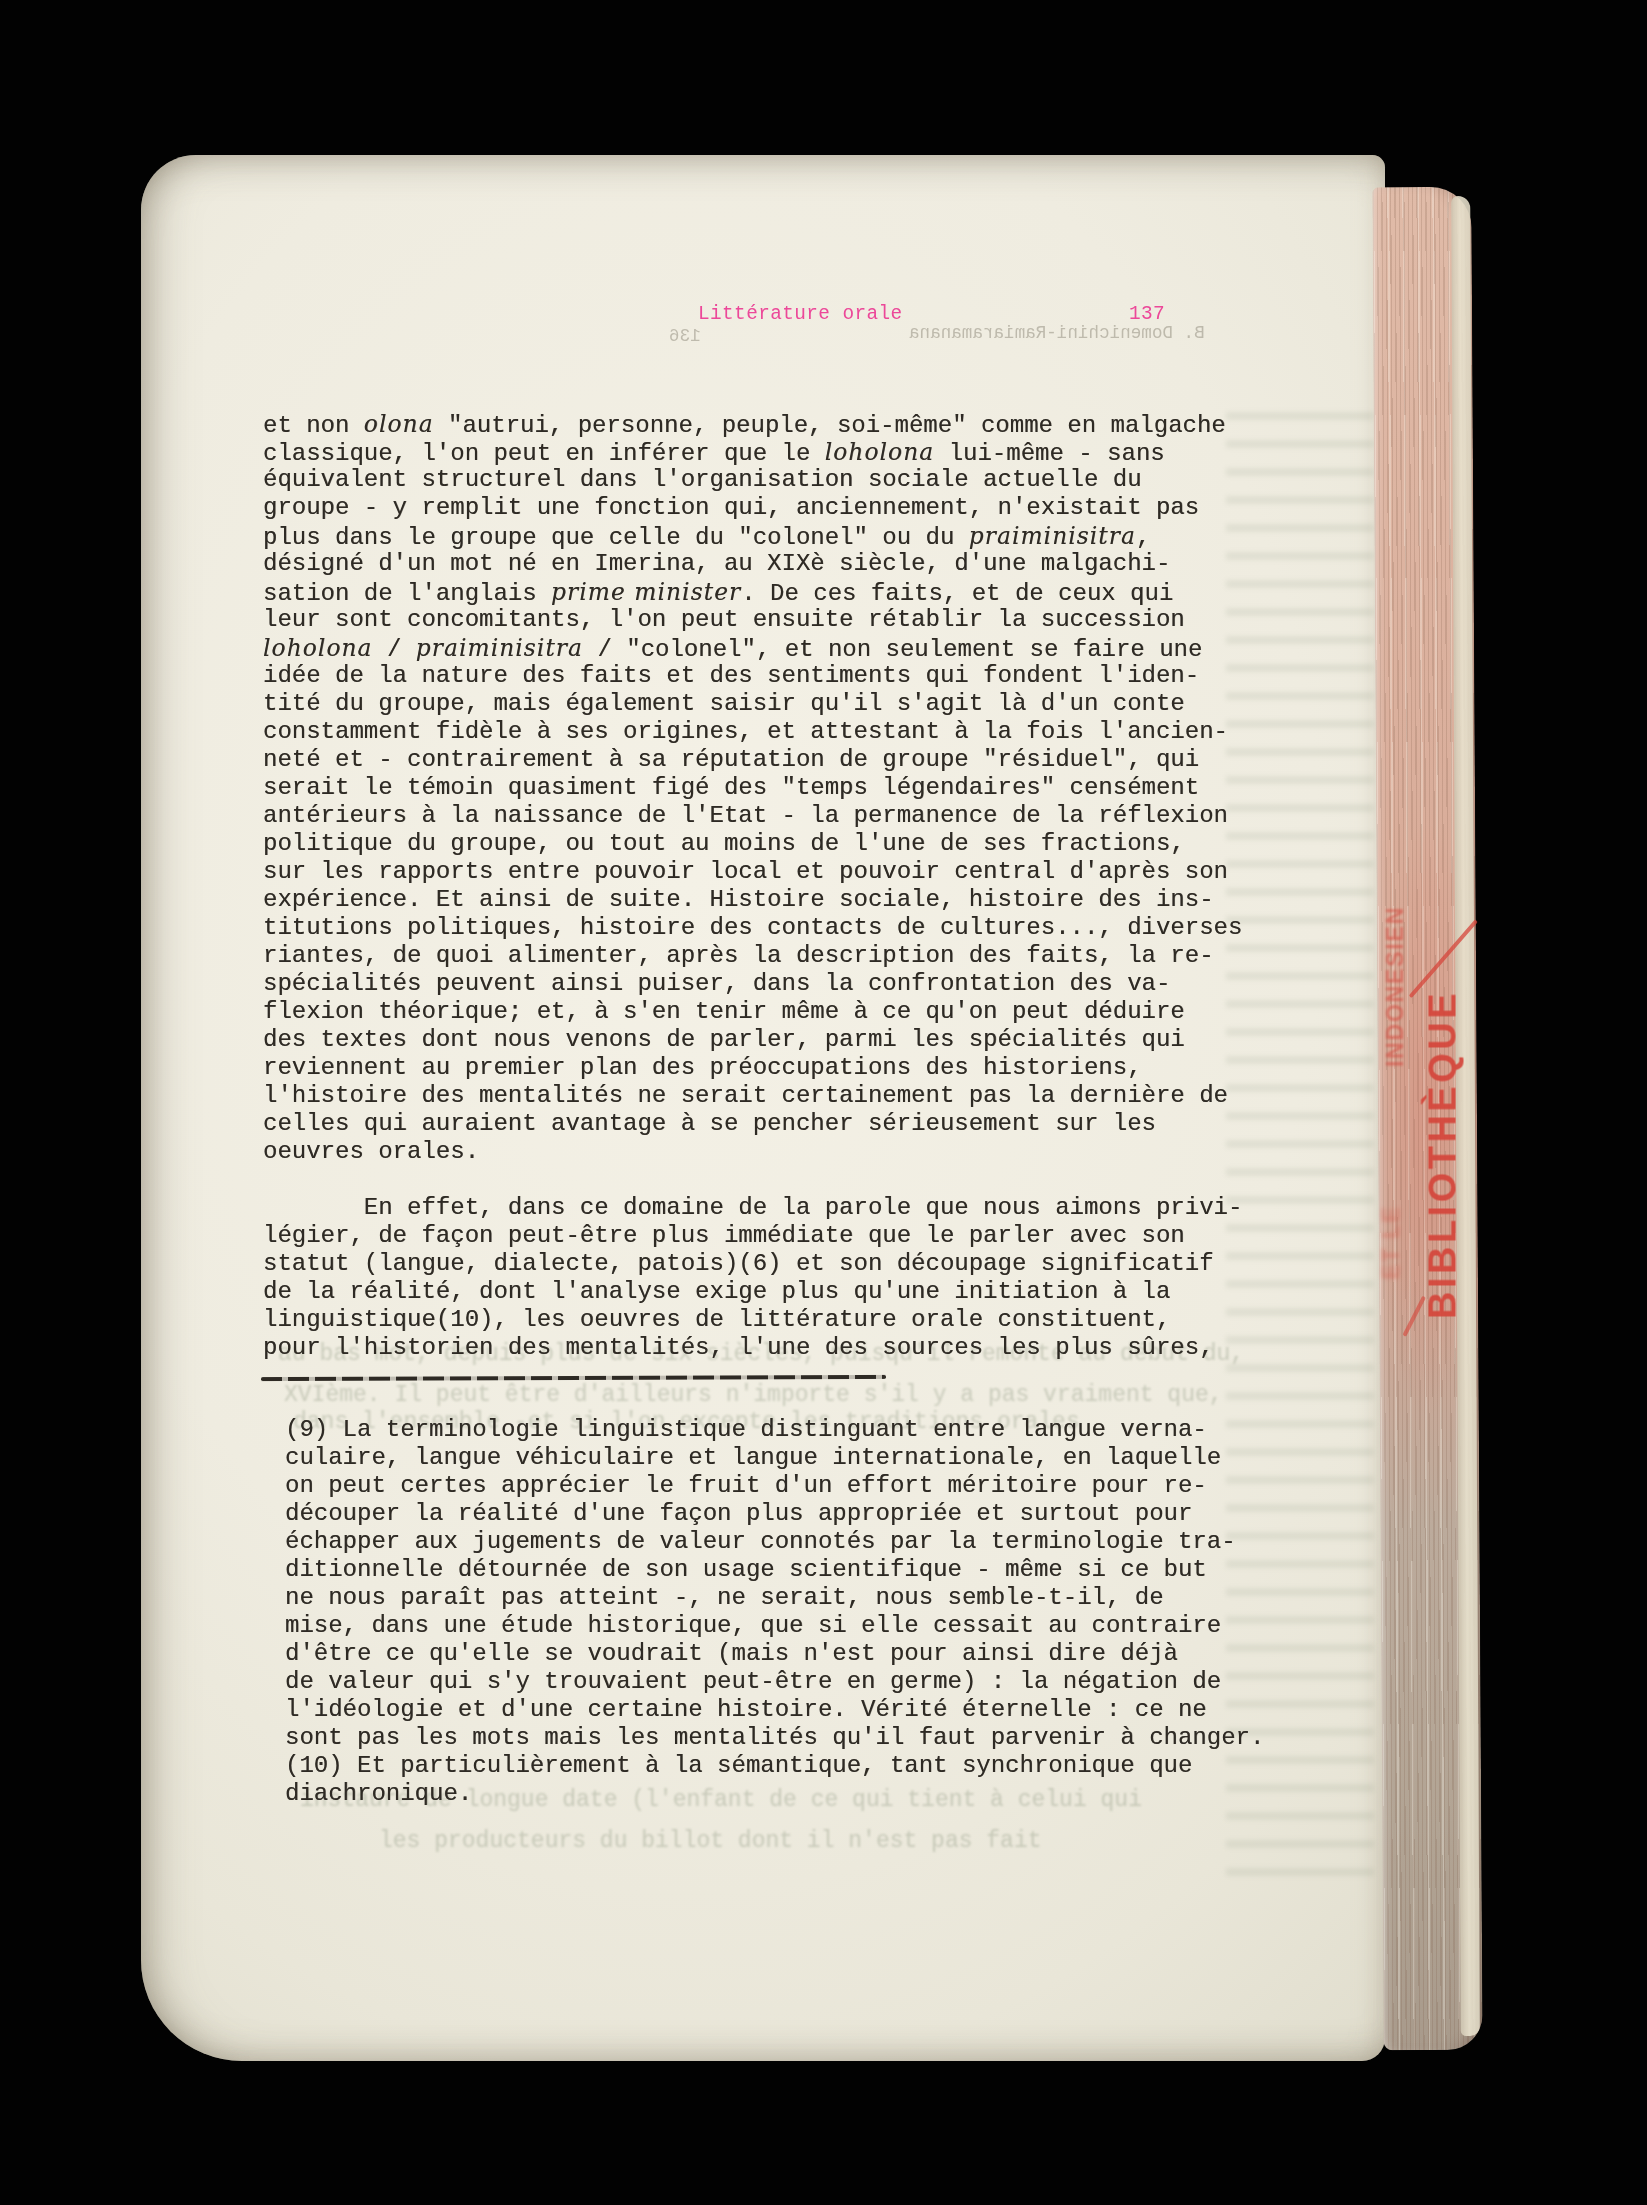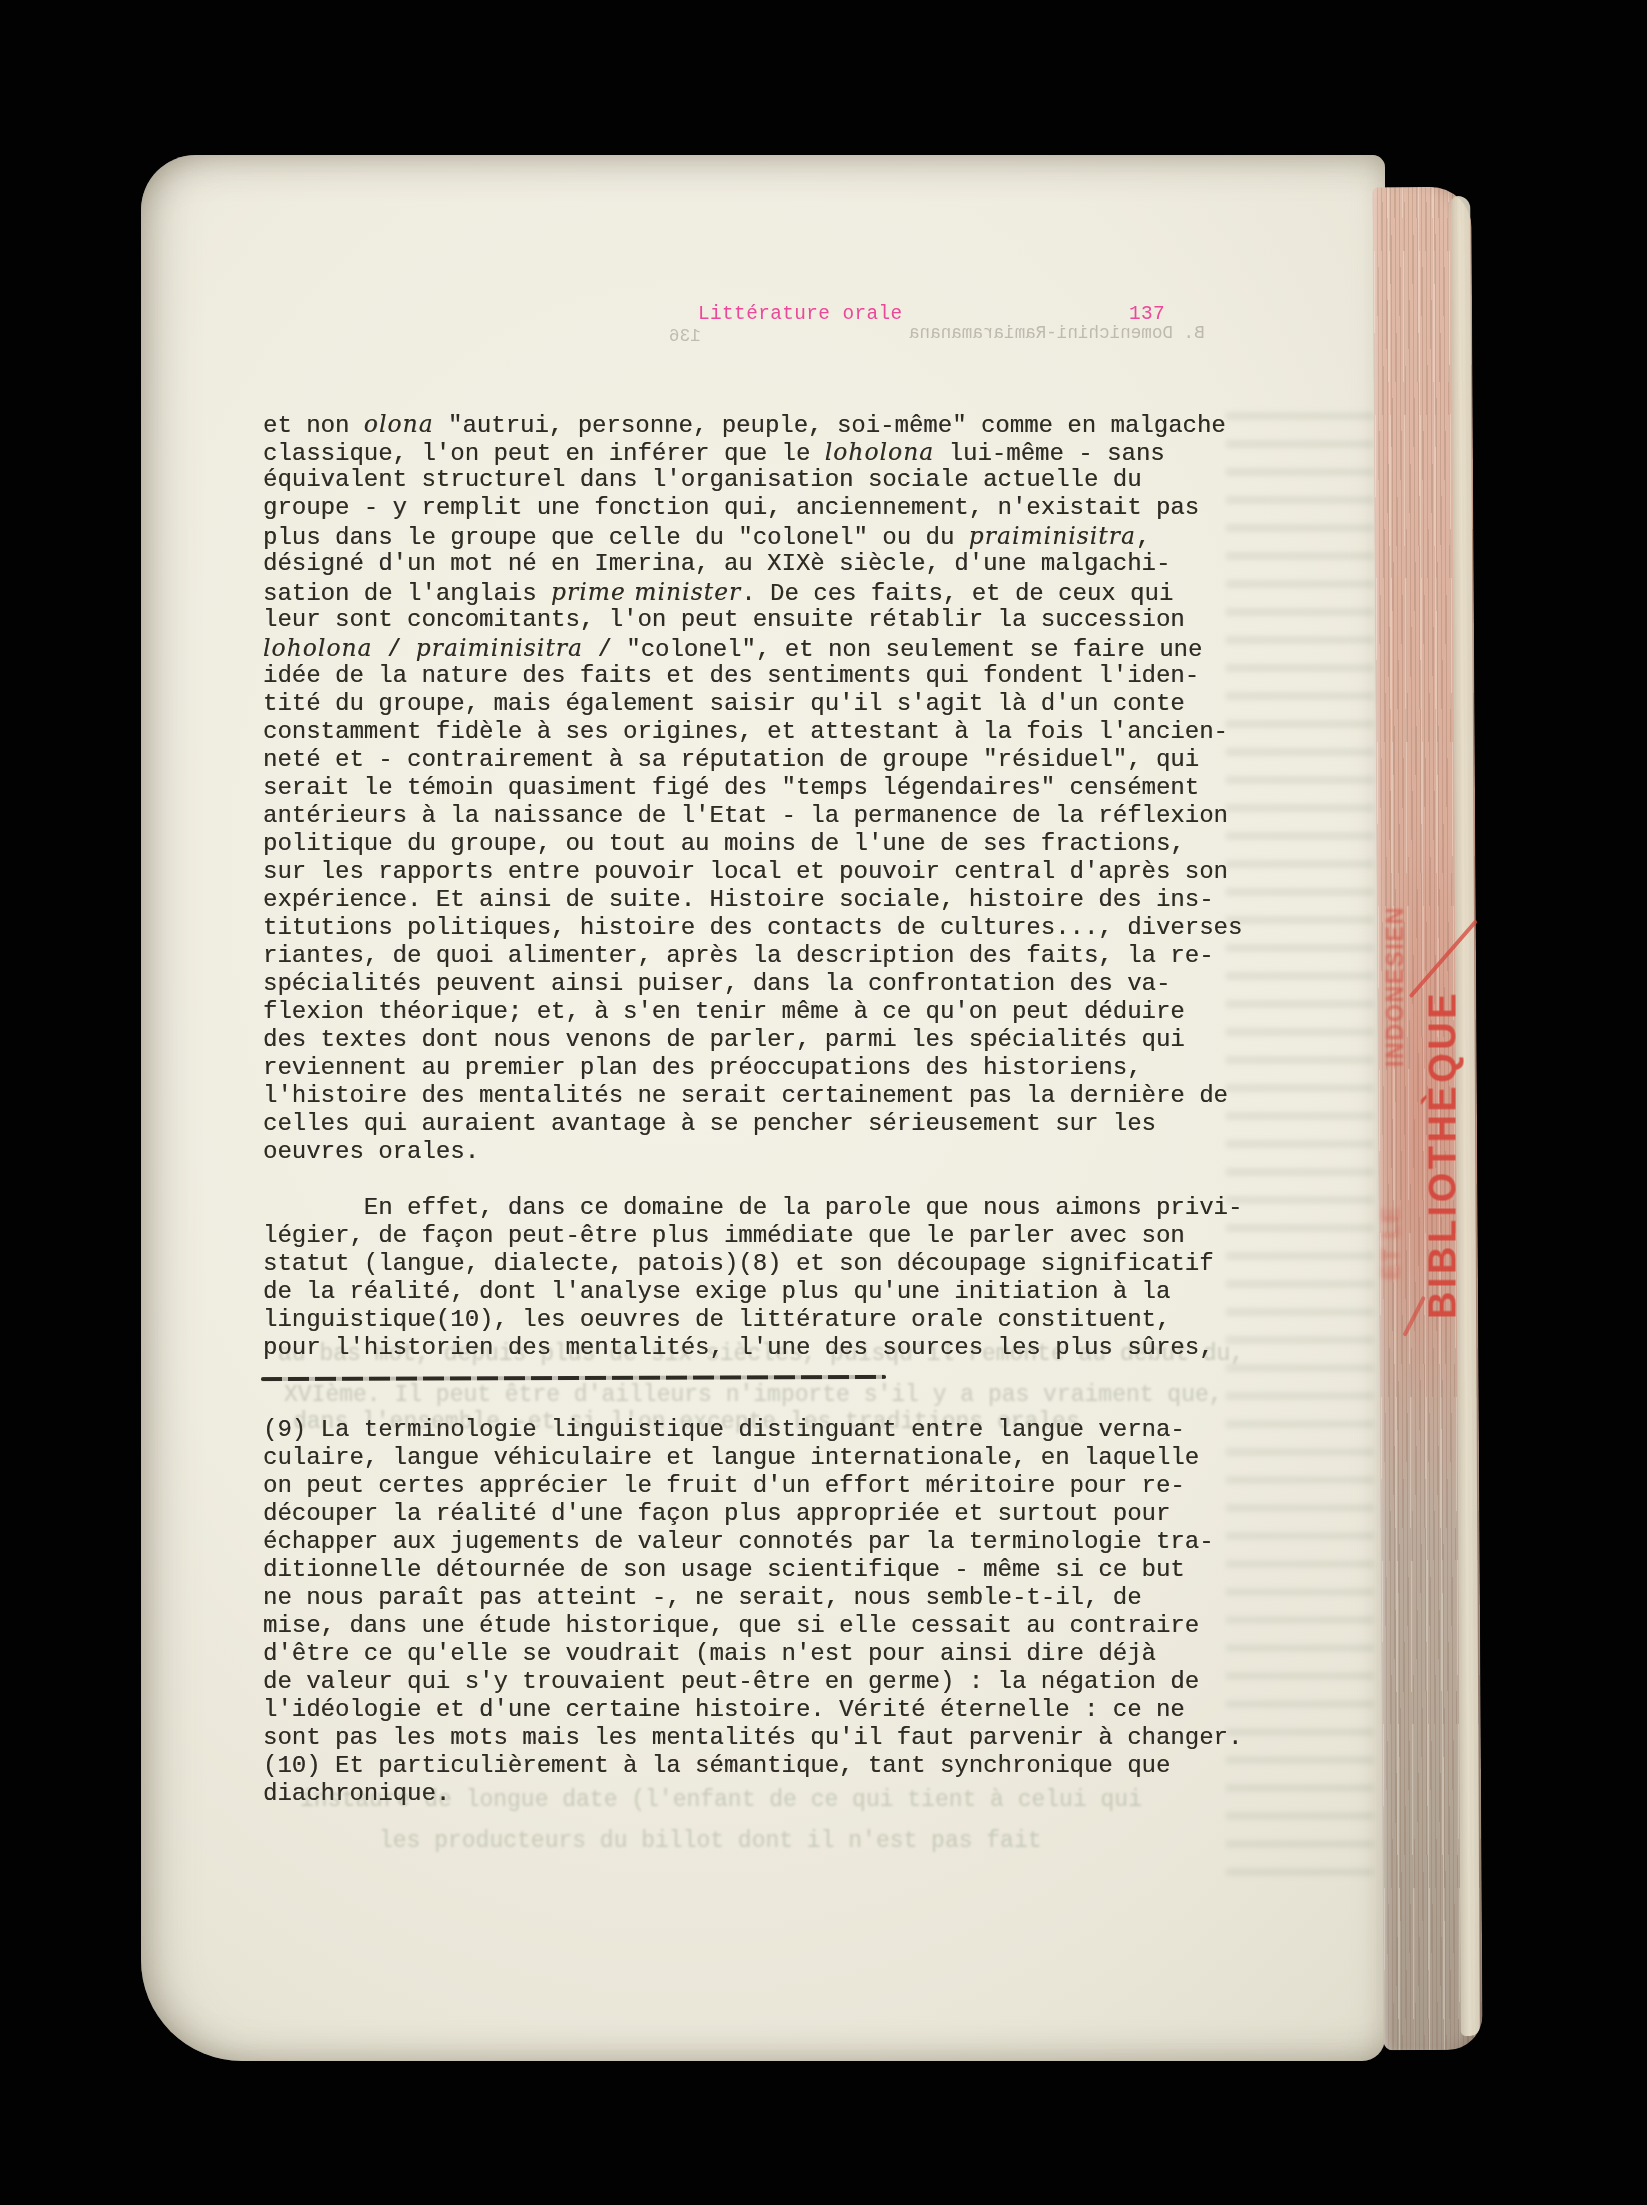--- a/index.html
+++ b/index.html
@@ -42,21 +42,21 @@
   
   .running-header{position:absolute;top:304px;font-size:19.4px;line-height:21px;letter-spacing:0.4px;
          color:#ec4899;white-space:pre;}
   .header-title{left:698px;}
   .header-page-number{left:1129px;text-align:right;}
   .textcol{position:absolute;left:263px;font-size:24px;line-height:28px;color:#2e2a24;
          text-shadow:0.3px 0.3px 0.4px rgba(46,42,36,.55);}
   .textcol .line{height:28px;white-space:pre;}
   .p1{top:410px;}
   .p2{top:1194px;}
-  .footnotes{top:1416px;}
+  .footnotes{top:1416px;margin-left:22px;}
   .it{font-style:italic;font-family:"DejaVu Serif",serif;letter-spacing:1.1px;font-size:.97em;}
   .separator{position:absolute;left:261px;top:1376px;width:625px;height:3.5px;transform:rotate(-.2deg);
          background:repeating-linear-gradient(90deg,#2e2a24 0 21px, rgba(46,42,36,.25) 21px 27px);
          border-radius:1.8px;filter:blur(0.3px);}
   
   .ghost-header{position:absolute;top:323px;font-size:17.6px;white-space:pre;color:#8e897a;opacity:.5;
          transform:scaleX(-1);filter:blur(0.5px);}
   .ghost-author{left:909px;}
   .ghost-page-number{left:669px;top:326px;}
   .ghost-line{position:absolute;font-size:23px;white-space:pre;color:rgba(120,135,110,.32);
@@ -111,21 +111,21 @@
       <div class="line">flexion théorique; et, à s'en tenir même à ce qu'on peut déduire</div>
       <div class="line">des textes dont nous venons de parler, parmi les spécialités qui</div>
       <div class="line">reviennent au premier plan des préoccupations des historiens,</div>
       <div class="line">l'histoire des mentalités ne serait certainement pas la dernière de</div>
       <div class="line">celles qui auraient avantage à se pencher sérieusement sur les</div>
       <div class="line">oeuvres orales.</div>
     </div>
   <div id="p2" class="textcol p2">
       <div class="line">       En effet, dans ce domaine de la parole que nous aimons privi-</div>
       <div class="line">légier, de façon peut-être plus immédiate que le parler avec son</div>
-      <div class="line">statut (langue, dialecte, patois)(8) et son découpage significatif</div>
+      <div class="line">statut (langue, dialecte, patois)(6) et son découpage significatif</div>
       <div class="line">de la réalité, dont l'analyse exige plus qu'une initiation à la</div>
       <div class="line">linguistique(10), les oeuvres de littérature orale constituent,</div>
       <div class="line">pour l'historien des mentalités, l'une des sources les plus sûres,</div>
     </div>
 
   <div class="separator"></div>
   <div id="fn" class="textcol footnotes">
       <div class="line">(9) La terminologie linguistique distinguant entre langue verna-</div>
       <div class="line">culaire, langue véhiculaire et langue internationale, en laquelle</div>
       <div class="line">on peut certes apprécier le fruit d'un effort méritoire pour re-</div>

